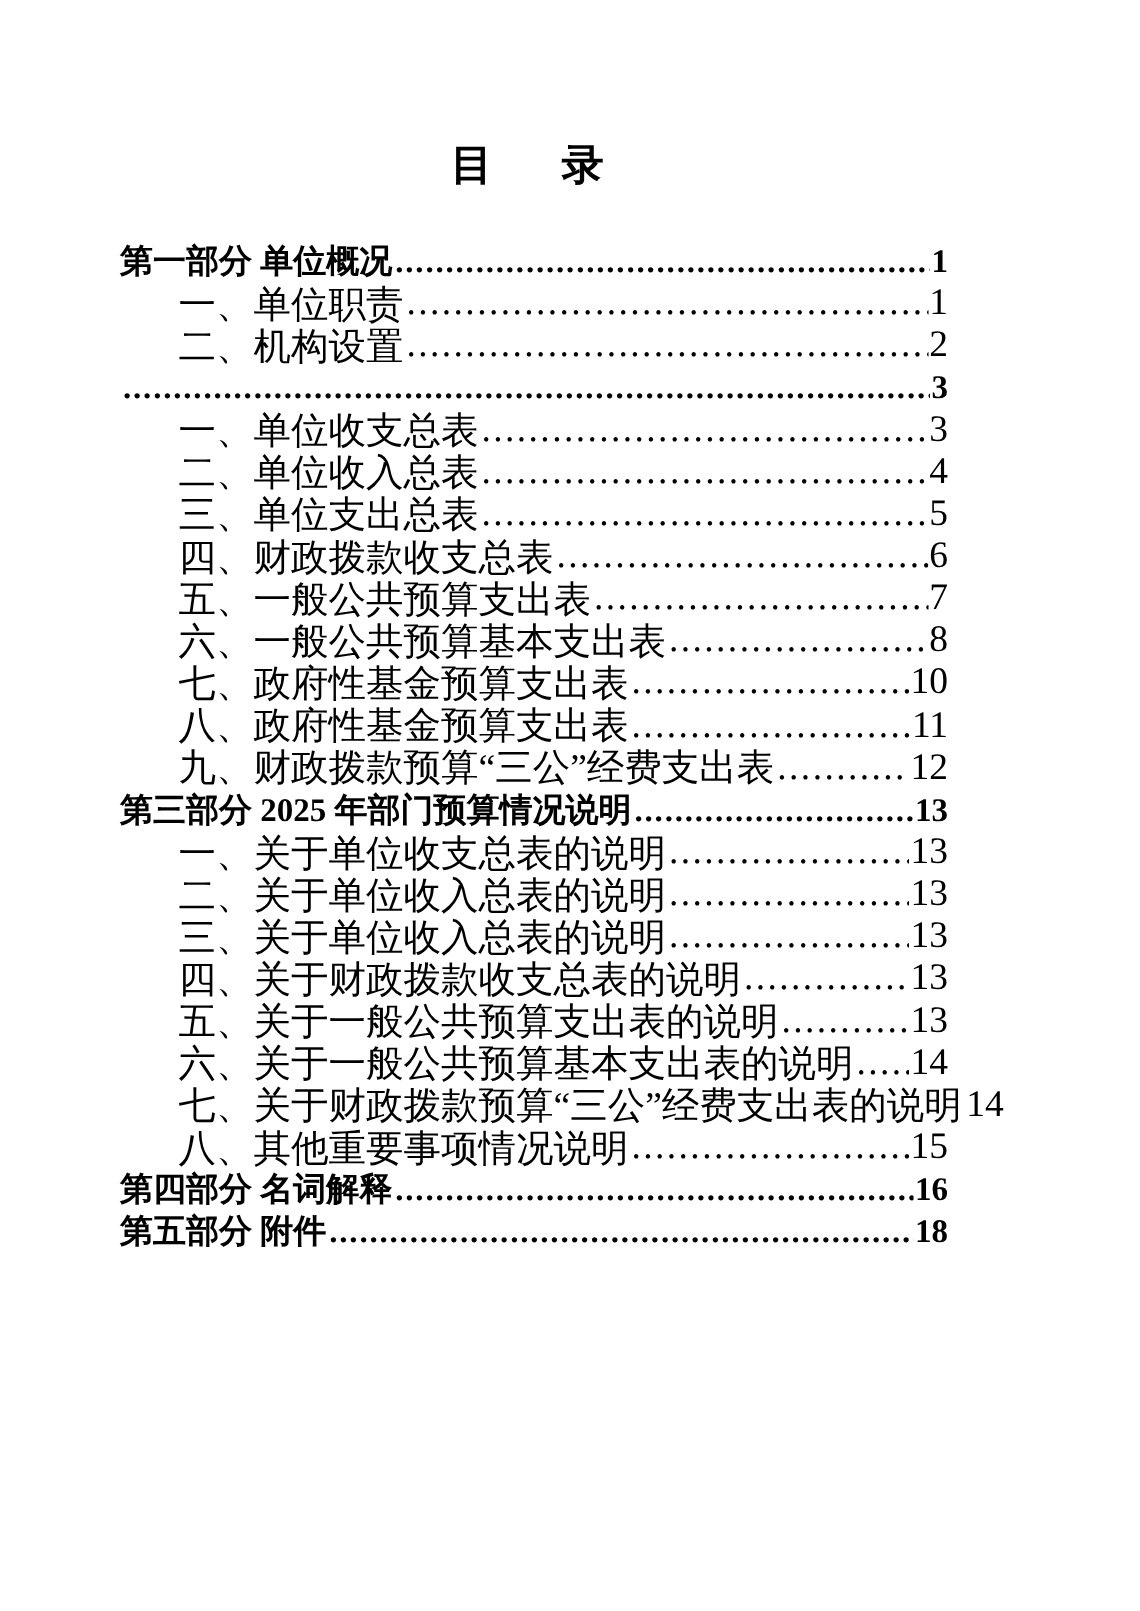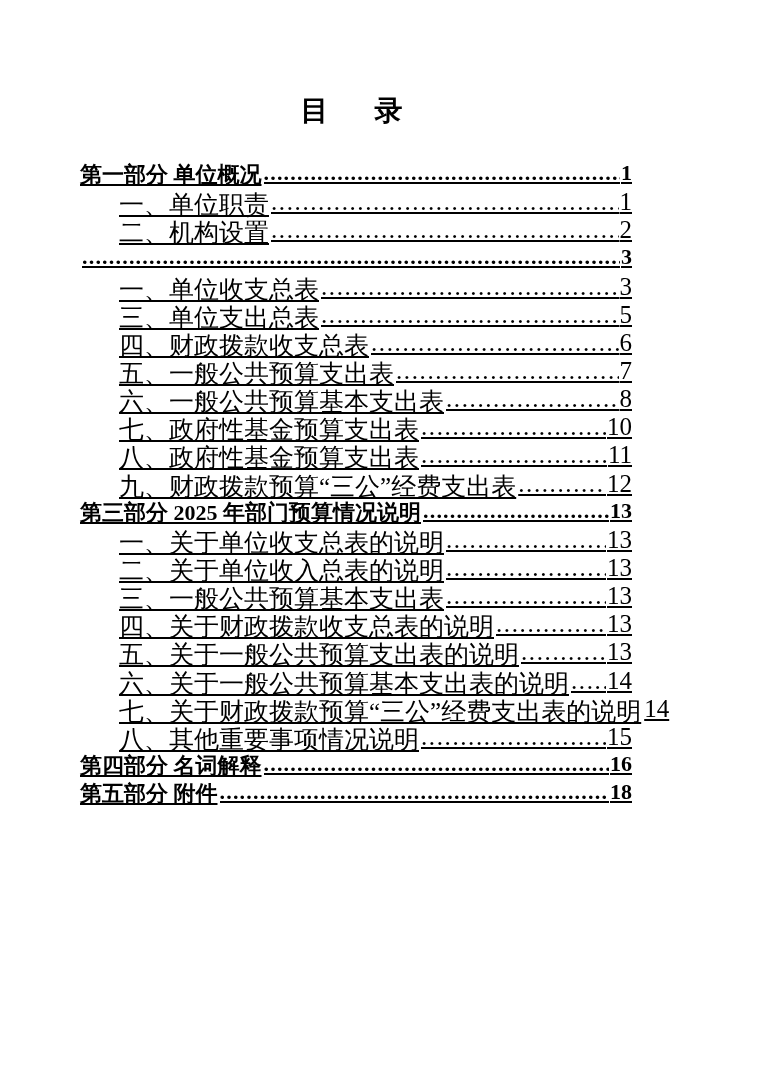--- a/index.html
+++ b/index.html
@@ -24,24 +24,23 @@
     font-weight: bold;
     line-height: 34px;
     letter-spacing: 9px;
     white-space: pre;
   }
   .toc-list {
     margin-top: 32px;
   }
   .toc-row {
     display: flex;
-    align-items: flex-start;
+    align-items: center;
     height: 28.15px;
     white-space: nowrap;
-    text-decoration: underline;
   }
   .toc-row.level-1 {
     font-size: 22px;
     font-weight: bold;
   }
   .toc-row.level-2 {
     font-size: 25px;
     font-weight: normal;
     padding-left: 39px;
   }
@@ -92,20 +91,25 @@
       <div class="toc-row level-1">
     <span class="toc-dots"></span>
     <span class="toc-page">3</span>
   </div>
       <div class="toc-row level-2">
     <span class="toc-text">一、单位收支总表</span>
     <span class="toc-dots"></span>
     <span class="toc-page">3</span>
   </div>
       <div class="toc-row level-2">
+    <span class="toc-text">二、单位收入总表</span>
+    <span class="toc-dots"></span>
+    <span class="toc-page">4</span>
+  </div>
+      <div class="toc-row level-2">
     <span class="toc-text">三、单位支出总表</span>
     <span class="toc-dots"></span>
     <span class="toc-page">5</span>
   </div>
       <div class="toc-row level-2">
     <span class="toc-text">四、财政拨款收支总表</span>
     <span class="toc-dots"></span>
     <span class="toc-page">6</span>
   </div>
       <div class="toc-row level-2">
@@ -142,21 +146,21 @@
     <span class="toc-text">一、关于单位收支总表的说明</span>
     <span class="toc-dots"></span>
     <span class="toc-page">13</span>
   </div>
       <div class="toc-row level-2">
     <span class="toc-text">二、关于单位收入总表的说明</span>
     <span class="toc-dots"></span>
     <span class="toc-page">13</span>
   </div>
       <div class="toc-row level-2">
-    <span class="toc-text">三、一般公共预算基本支出表</span>
+    <span class="toc-text">三、关于单位收入总表的说明</span>
     <span class="toc-dots"></span>
     <span class="toc-page">13</span>
   </div>
       <div class="toc-row level-2">
     <span class="toc-text">四、关于财政拨款收支总表的说明</span>
     <span class="toc-dots"></span>
     <span class="toc-page">13</span>
   </div>
       <div class="toc-row level-2">
     <span class="toc-text">五、关于一般公共预算支出表的说明</span>

